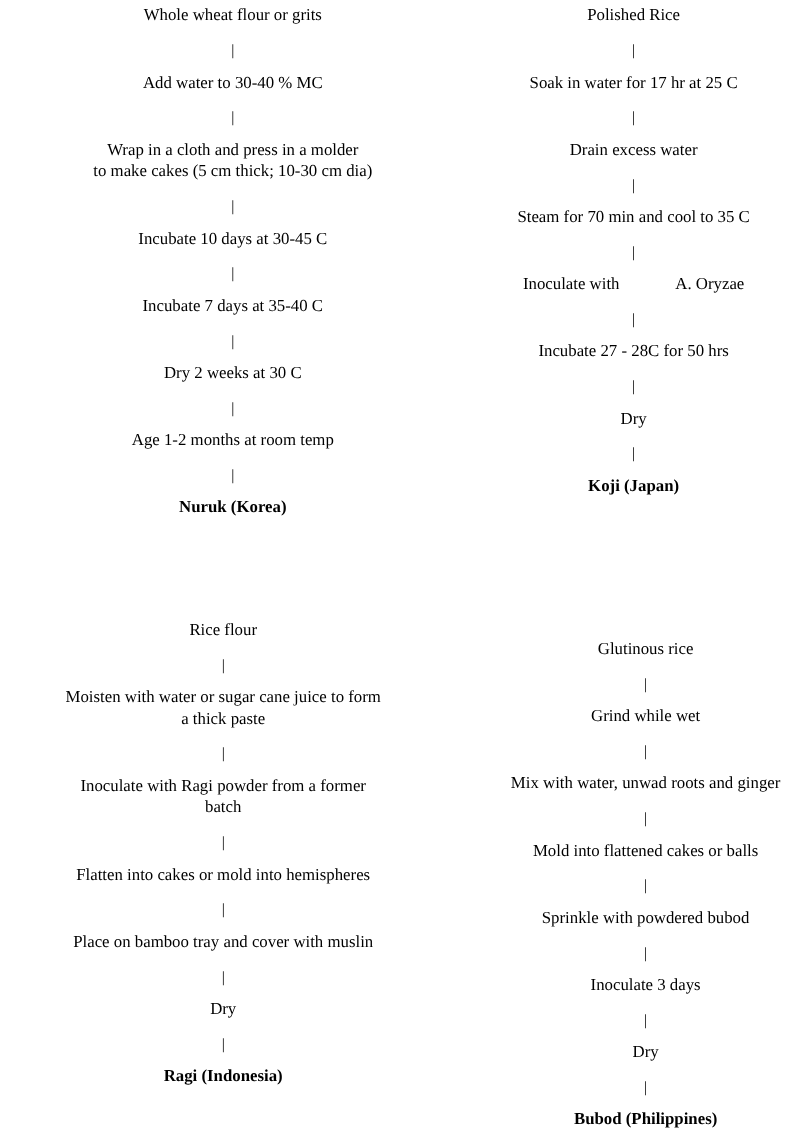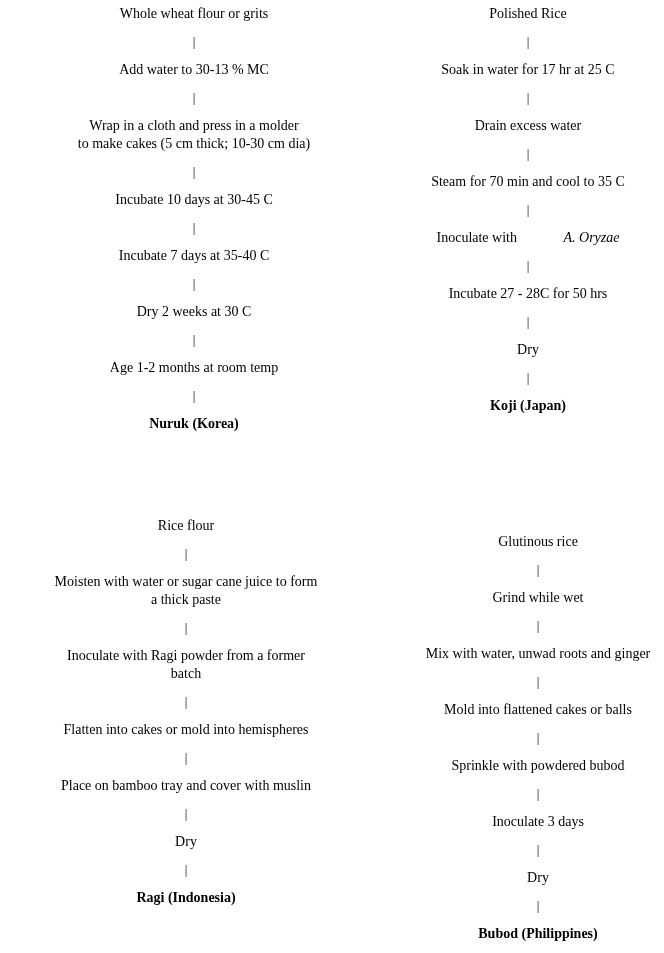--- a/index.html
+++ b/index.html
@@ -37,35 +37,34 @@
     line-height: 18px;
     margin: 5px 0;
     font-size: 13px;
   }
   .chart-title {
     font-weight: bold;
     line-height: 18px;
     margin: 5px 0;
   }
   .italic {
-    font-style: italic;
     margin-left: 43px;
   }
   #chart-nuruk { left: 0;   top: 8;   width: 340px; }
   #chart-koji  { left: 344px; top: 8;   width: 320px; }
   #chart-ragi  { left: 4px;   top: 512px; width: 316px; }
   #chart-bubod { left: 364px; top: 512px; width: 300px; margin-top: 16px; }
 </style>
 </head>
 <body>
 
 <div id="chart-nuruk" class="flowchart">
     <div class="step">Whole wheat flour or grits</div>
     <div class="connector">|</div>
-    <div class="step">Add water to 30-13 %  MC</div>
+    <div class="step">Add water to 30-40 %  MC</div>
     <div class="connector">|</div>
     <div class="step">Wrap in a cloth and press in a molder
 to make cakes (5 cm thick; 10-30 cm dia)</div>
     <div class="connector">|</div>
     <div class="step">Incubate 10 days at 30-45 C</div>
     <div class="connector">|</div>
     <div class="step">Incubate 7 days at 35-40 C</div>
     <div class="connector">|</div>
     <div class="step">Dry 2 weeks at 30 C</div>
     <div class="connector">|</div>

